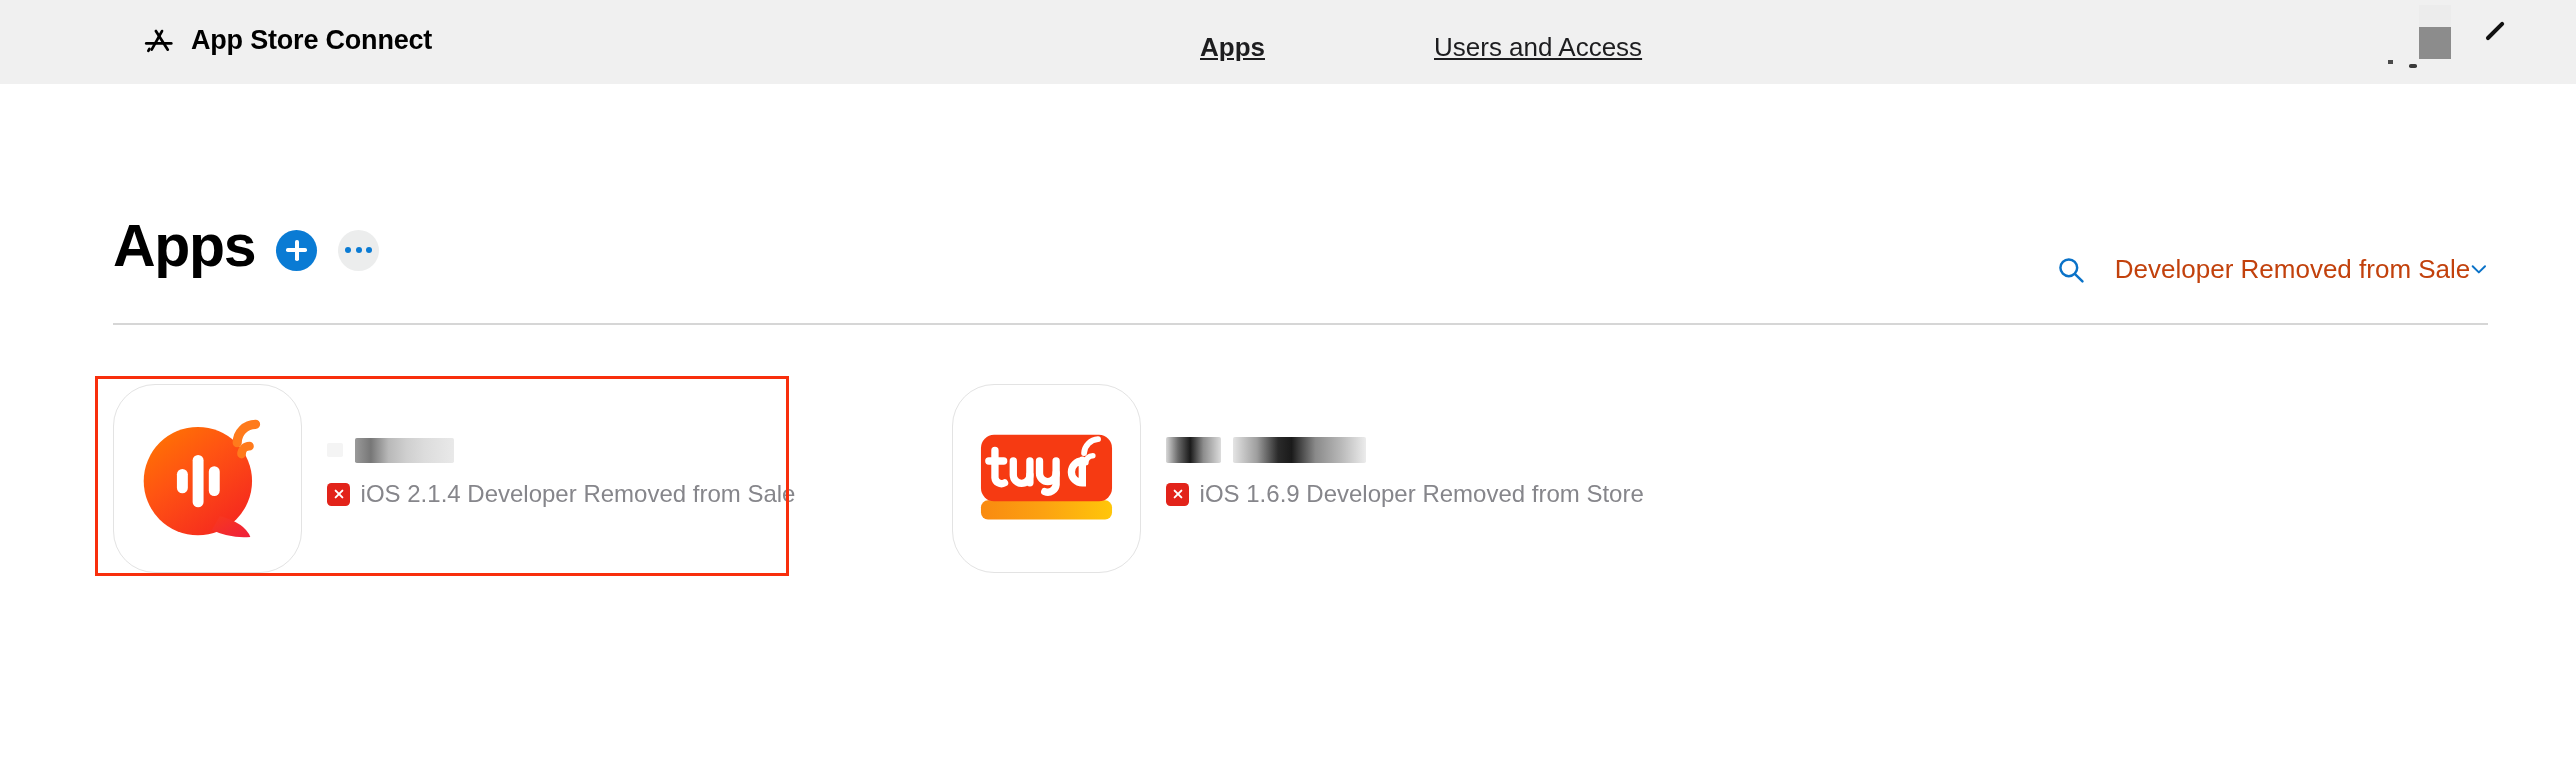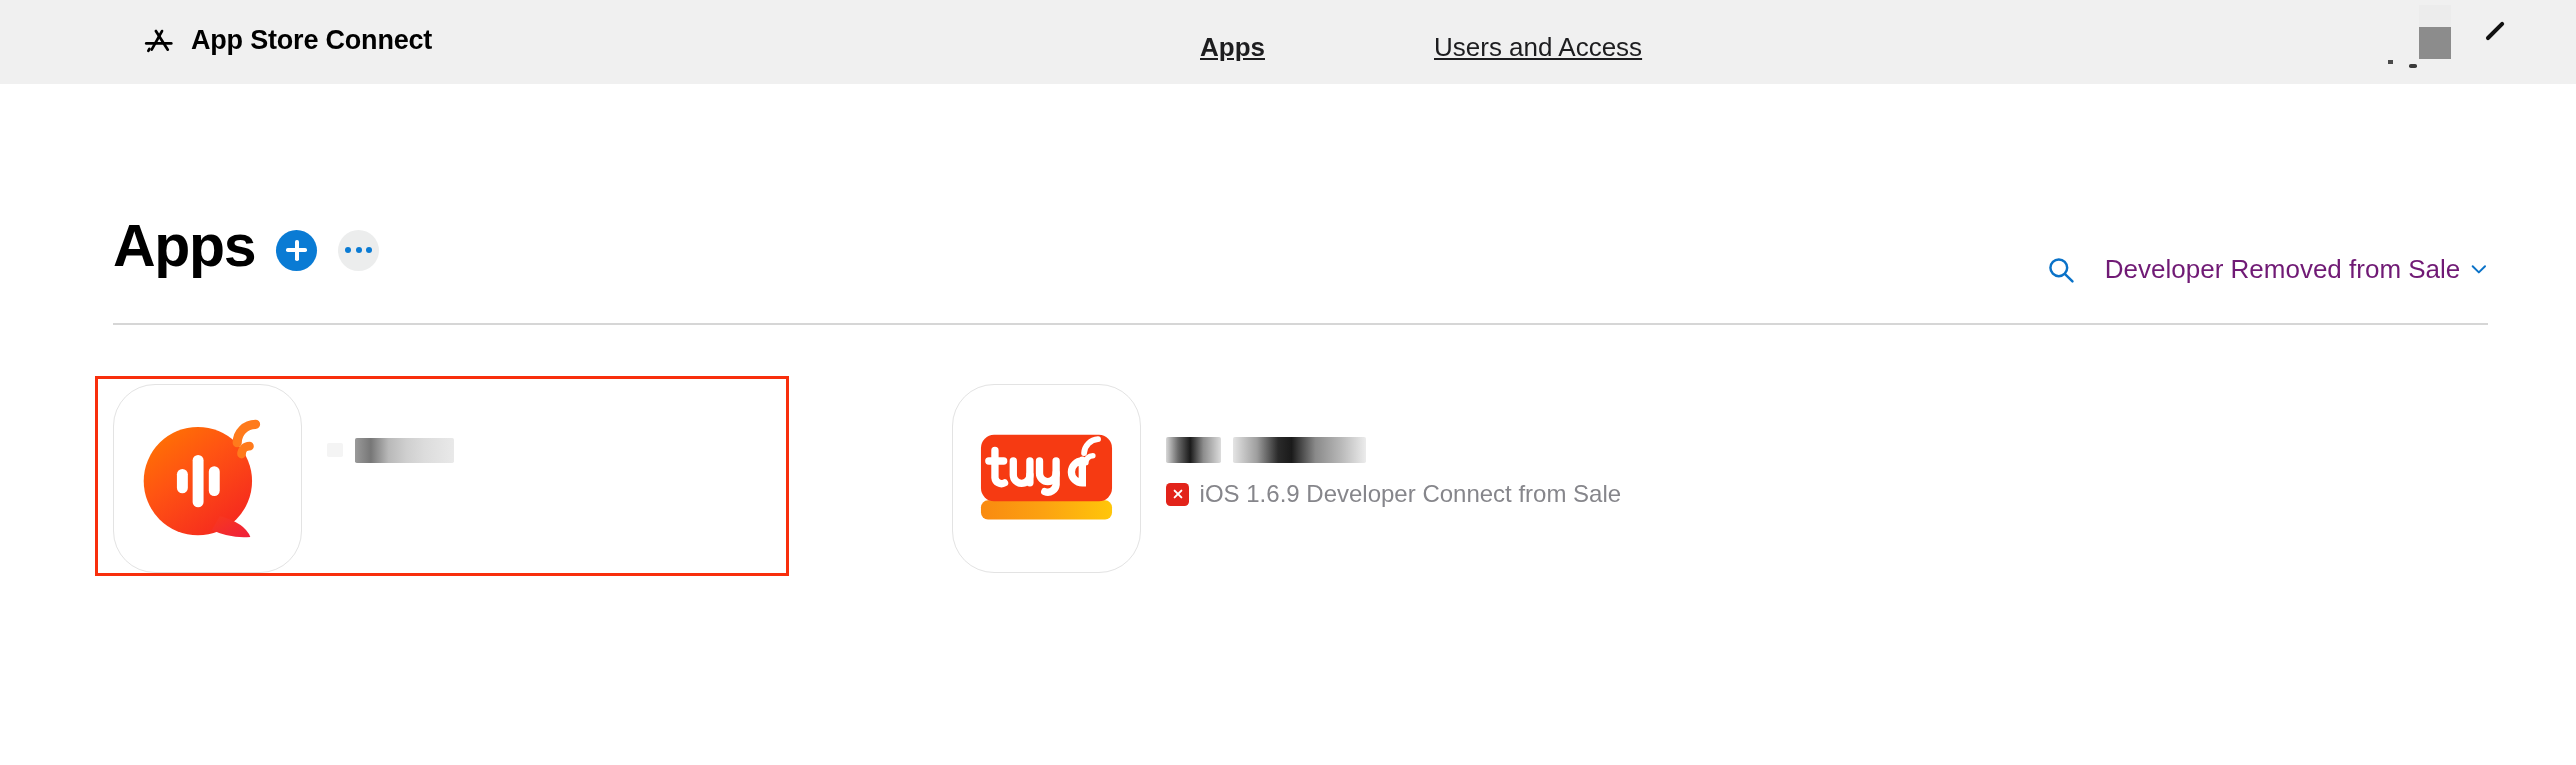--- a/index.html
+++ b/index.html
@@ -120,22 +120,22 @@
     top: 170px;
     display: flex;
     align-items: center;
     gap: 29px;
   }
   .search-icon-btn {
     width: 30px; height: 30px; cursor: pointer;
     background: none; border: none; padding: 0; display: block;
   }
   .filter-dropdown {
-    display: flex; align-items: center; gap: 10px;
-    color: #701a75; font-size: 26px; cursor: pointer;
+    display: flex; align-items: center; gap: 0;
+    color: #c2410c; font-size: 26px; cursor: pointer;
     white-space: nowrap;
   }
   .chevron { display: block; }
 
   .divider {
     position: absolute;
     left: 113px;
     top: 239px;
     width: 2375px;
     height: 1.8px;
@@ -310,20 +310,29 @@
           <path d="M141 66 A21 21 0 0 1 162 45" fill="none" stroke="#ff7a1c" stroke-width="10.5" stroke-linecap="round"></path>
           <path d="M146 79 A9 9 0 0 1 155 70" fill="none" stroke="#ff7a1c" stroke-width="10" stroke-linecap="round"></path>
         </svg>
       </div>
 
       <div class="app-meta">
         <div class="blur-row">
           <span class="blur-chip" style="width:16px;height:14px;background:#f4f4f4;"></span>
           <span class="blur-chip" style="width:99px;height:25px;background:linear-gradient(90deg,#9a9a9a 0%,#777 16%,#b9b9b9 34%,#cfcfcf 52%,#dcdcdc 70%,#e9e9e9 100%);"></span>
         </div>
+        <div class="status-row">
+          <span class="x-badge">
+            <svg viewBox="0 0 26 26" width="16" height="16" aria-hidden="true">
+              <line x1="7.5" y1="7.5" x2="18.5" y2="18.5" stroke="#fff" stroke-width="3.2" stroke-linecap="round"></line>
+              <line x1="18.5" y1="7.5" x2="7.5" y2="18.5" stroke="#fff" stroke-width="3.2" stroke-linecap="round"></line>
+            </svg>
+          </span>
+          <span class="status-text">iOS 2.1.4 Developer Removed from Sale</span>
+        </div>
       </div>
     </div>
 
     <div class="app-card">
       <div class="app-icon-shell">
         <svg viewBox="0 0 214 214" width="189" height="189" aria-hidden="true">
           <defs>
             <linearGradient id="tuyabar" x1="0%" y1="0%" x2="100%" y2="0%">
               <stop offset="0%" stop-color="#f98a10"></stop>
               <stop offset="48%" stop-color="#fca211"></stop>
@@ -359,21 +368,21 @@
           <span class="blur-chip" style="width:55px;height:26.5px;background:linear-gradient(90deg,#d8d8d8 0%,#6a6a6a 22%,#1a1a1a 44%,#8d8d8d 68%,#dcdcdc 100%);"></span>
           <span class="blur-chip" style="width:133px;height:26.5px;background:linear-gradient(90deg,#e4e4e4 0%,#9e9e9e 18%,#2a2a2a 34%,#1a1a1a 44%,#8a8a8a 62%,#b5b5b5 80%,#ececec 100%);"></span>
         </div>
         <div class="status-row">
           <span class="x-badge">
             <svg viewBox="0 0 26 26" width="16" height="16" aria-hidden="true">
               <line x1="7.5" y1="7.5" x2="18.5" y2="18.5" stroke="#fff" stroke-width="3.2" stroke-linecap="round"></line>
               <line x1="18.5" y1="7.5" x2="7.5" y2="18.5" stroke="#fff" stroke-width="3.2" stroke-linecap="round"></line>
             </svg>
           </span>
-          <span class="status-text">iOS 1.6.9 Developer Connect from Sale</span>
+          <span class="status-text">iOS 1.6.9 Developer Removed from Store</span>
         </div>
       </div>
     </div>
 
   </div>
 
   <div class="selection-box"></div>
 </div>
 
 

